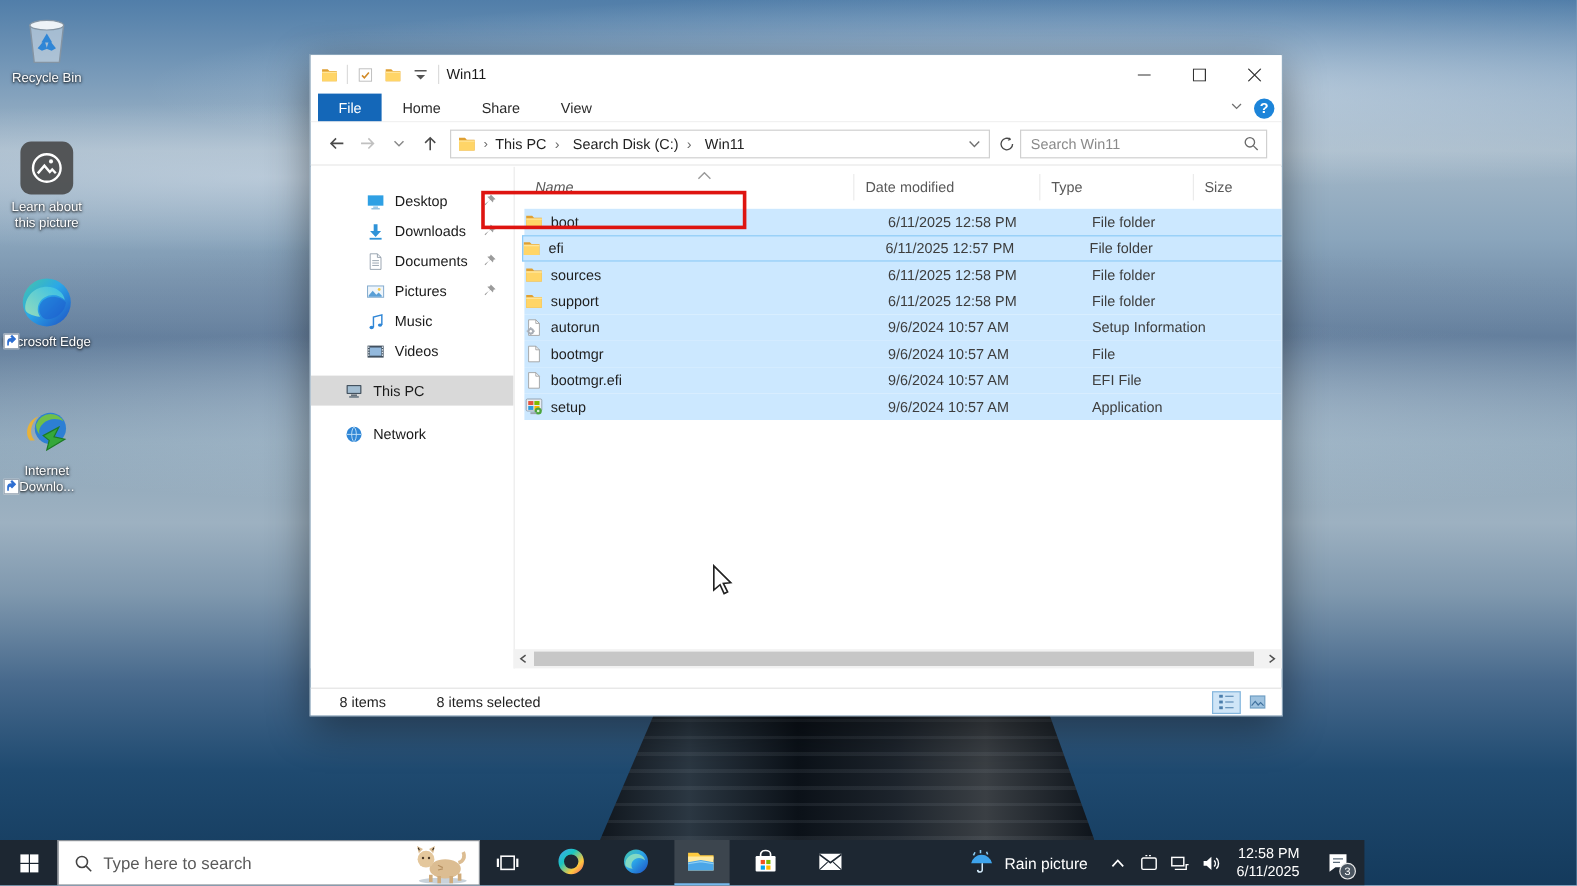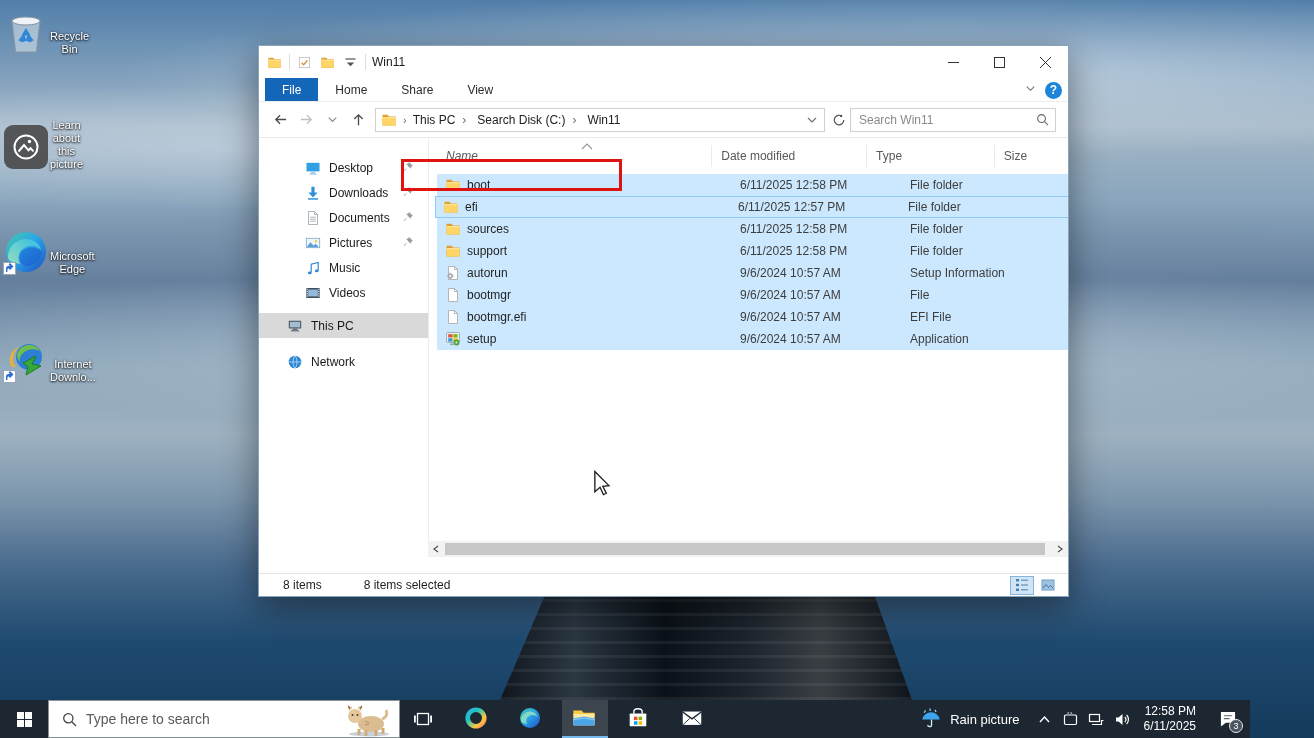--- a/index.html
+++ b/index.html
@@ -18,21 +18,21 @@
   }
   .pier { position:absolute; left:500px; top:585px; width:412px; height:115px;
     clip-path:polygon(12% 0, 90% 0, 100% 100%, 0 100%);
     background:
       repeating-linear-gradient(180deg, rgba(160,170,180,.10) 0 3px, transparent 3px 14px),
       linear-gradient(90deg,#10161d 0%,#2b3742 18%,#0b1118 40%,#1d242c 60%,#3a3f44 78%,#0e141b 100%);
   }
 
   
   .desktop-icons { position:absolute; left:0; top:0; width:80px; }
-  .dicon { position:absolute; left:2px; width:74px; display:flex; flex-direction:row; align-items:flex-end; cursor:default; }
+  .dicon { position:absolute; left:2px; width:74px; display:flex; flex-direction:column; align-items:center; cursor:default; }
   .dicon .ic { position:relative; width:48px; height:48px; display:flex; align-items:center; justify-content:center; }
   .dicon .ic svg { width:48px; height:48px; }
   .dicon .lbl { margin-top:3px; color:#fff; font-size:11px; text-align:center; line-height:13px;
     text-shadow:0 1px 2px rgba(0,0,0,.9), 0 0 3px rgba(0,0,0,.6); }
   .dicon .shortcut { display:none; position:absolute; left:1px; bottom:1px; width:13px; height:13px; background:#fff; border:1px solid #9aa7b5; }
   .dicon.pinnedshortcut .shortcut, .dicon .shortcut svg { display:block; width:11px; height:11px; }
   .dicon[data-shortcut="true"] .shortcut { display:block; }
 
   
   .window { position:absolute; left:258px; top:45px; width:811px; height:552px; background:#fff;
@@ -101,21 +101,21 @@
   .hcell { height:22px; display:flex; align-items:center; padding-left:17px; border-right:1px solid #ebebeb; }
   .hcell:nth-of-type(1) { width:311px;font-style:italic; }
   .hcell:nth-of-type(2) { width:170px; padding-left:9px; }
   .hcell:nth-of-type(3) { width:140px; padding-left:9px; }
   .hcell:nth-of-type(4) { width:80px; border-right:0; padding-left:9px; }
   .rows { padding-top:5px; }
   .frow { display:flex; height:22px; align-items:center; margin:0 1px 0 8px; width:794px; }
   .frow.selected { background:#cce8ff; }
   .frow.focused { outline:1px solid #8ccaf7; outline-offset:-1px;margin-left:6px; }
   .fcell { display:flex; align-items:center; color:#1f1f1f; overflow:hidden; white-space:nowrap; }
-  .fcell.name { width:303px; padding-left:8px; }
+  .fcell.name { width:303px; padding-left:0; }
   .fcell.name .fic { width:16px; height:16px; margin-right:6px; flex:0 0 16px; }
   .fcell.name .fic svg { width:16px; height:16px; }
   .fcell.date { width:170px; color:#3d3d3d; }
   .fcell.type { width:140px; color:#3d3d3d; }
 
   
   .hscroll { position:absolute; left:169px; bottom:39px; width:640px; height:16px; background:#f2f2f2; display:flex; align-items:center; }
   .scr-arrow { width:16px; height:16px; display:flex; align-items:center; justify-content:center; }
   .scr-arrow svg { width:8px; height:8px; }
   .scr-track { position:relative; flex:1; height:16px; }
@@ -125,21 +125,21 @@
   .statusbar { position:absolute; left:0; bottom:0; width:809px; height:23px; border-top:1px solid #e3e3e3; background:#fff; display:flex; align-items:center; }
   .statusbar .stxt { color:#1f1f1f; font-size:12px; }
   .stitems { margin-left:24px; }
   .stselected { margin-left:42px; }
   .viewbtns { margin-left:auto; margin-right:8px; display:flex; gap:2px; }
   .vbtn { width:24px; height:19px; display:flex; align-items:center; justify-content:center; border:1px solid transparent; }
   .vbtn.selected { background:#cfe5f7; border-color:#84b6dd; }
   .vbtn svg { width:14px; height:14px; }
 
   
-  .taskbar { position:absolute; left:0; bottom:0; width:1250px; height:38px; background:#1d2732; display:flex; align-items:stretch; z-index:50;margin-top:8px; }
+  .taskbar { position:absolute; left:0; bottom:0; width:1137px; height:38px; background:#1d2732; display:flex; align-items:stretch; z-index:50;margin-top:8px; }
   .startbtn { width:48px; display:flex; align-items:center; justify-content:center; }
   .winlogo { display:grid; grid-template-columns:7px 7px; grid-template-rows:7px 7px; gap:1px; }
   .winlogo span { background:#fff; }
   .tsearch { position:relative; width:352px; background:#fff; border:1px solid #8a9097; display:flex; align-items:center; }
   .tsearch .mag { width:15px; height:15px; margin:0 9px 0 13px; }
   .tsearch .mag svg { width:15px; height:15px; stroke:#444; }
   .tsearch input { border:0; outline:0; flex:1; font-size:14px; color:#333; font-family:inherit; background:transparent; }
   .tsearch input::placeholder { color:#5a5a5a; }
   .tsearch .cat { position:absolute; right:2px; bottom:0; width:62px; height:34px; }
   .tbtn { width:46px; display:flex; align-items:center; justify-content:center; }

